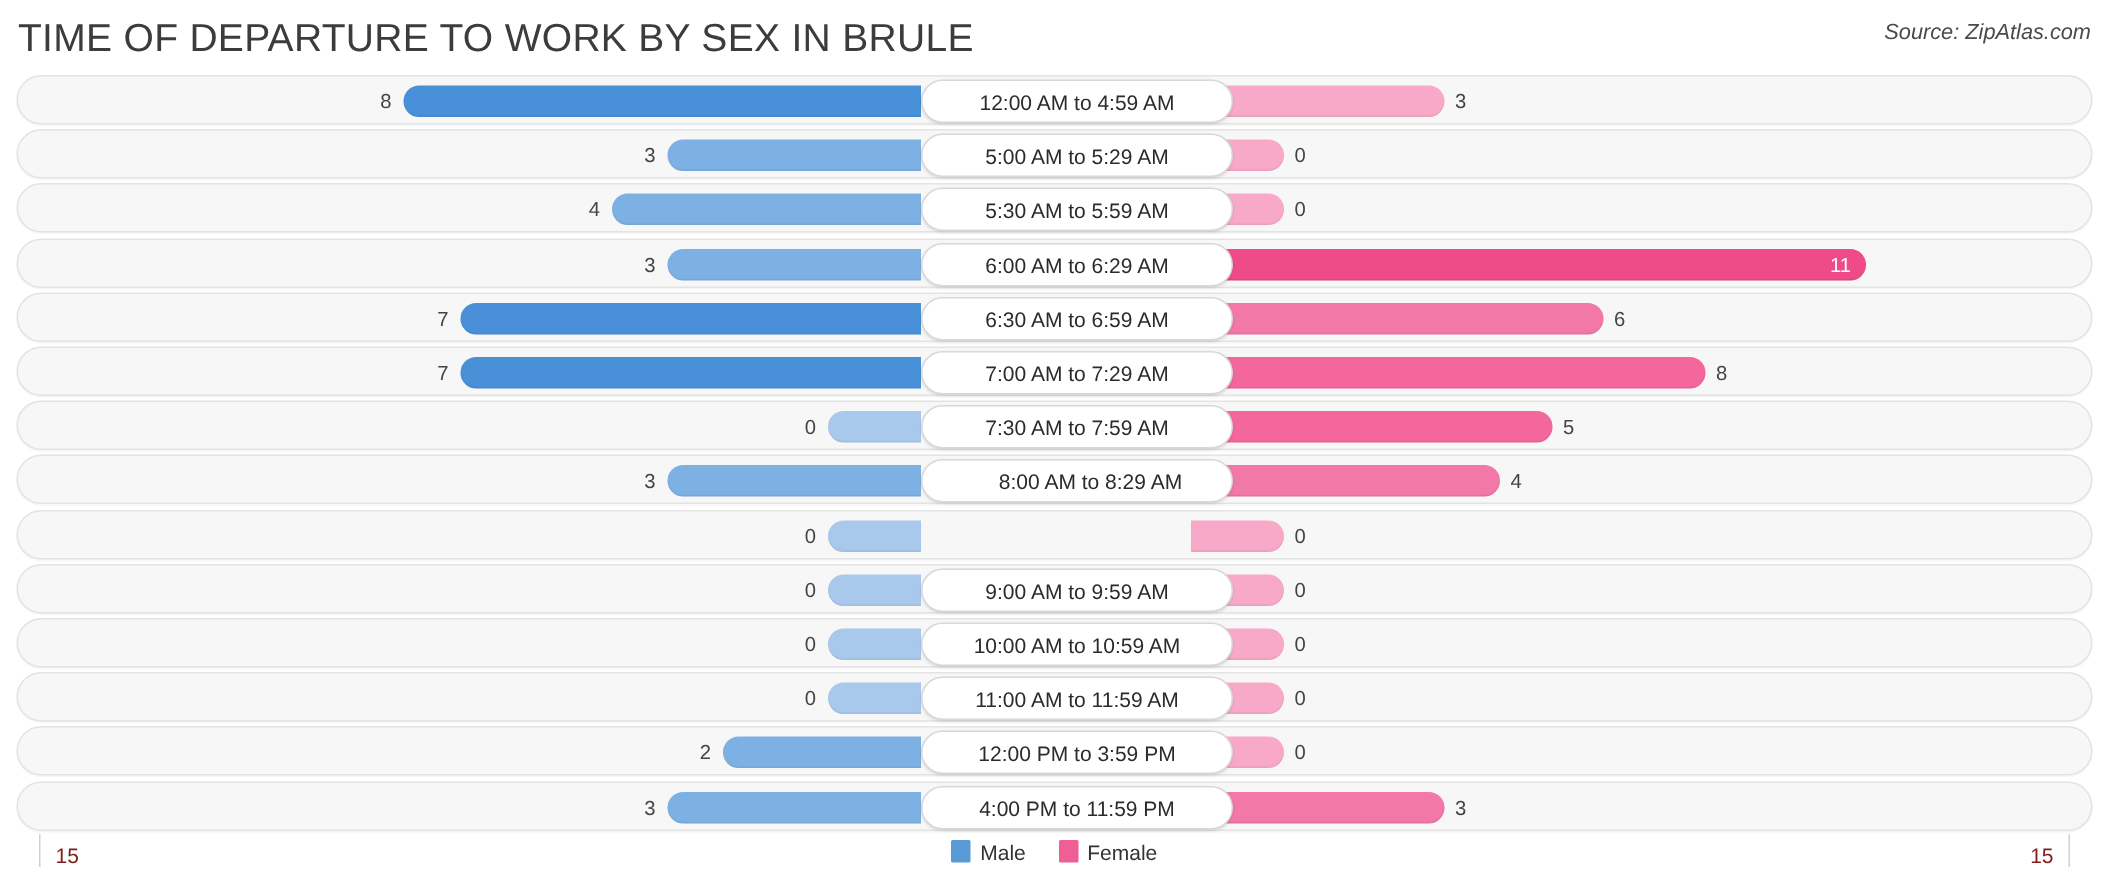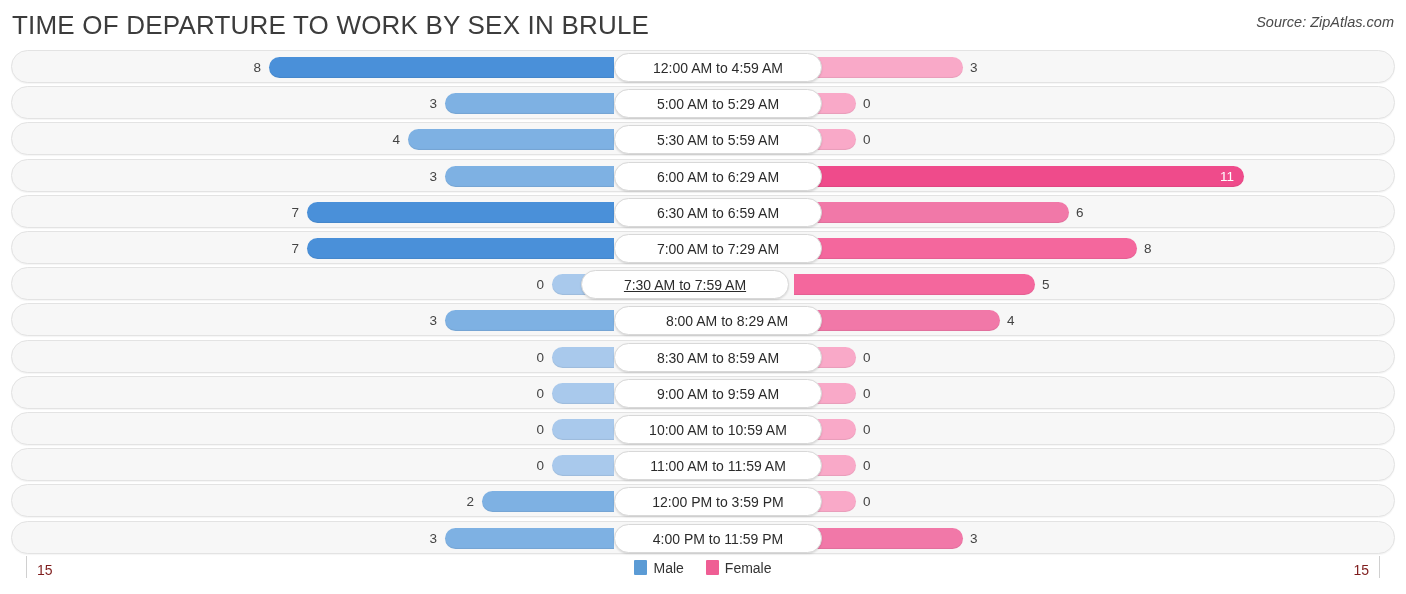--- a/index.html
+++ b/index.html
@@ -132,35 +132,34 @@
       <div class="val left" style="right: 1095px;">7</div>
       <div class="bar female" style="left: 782px; width: 343px; background: rgb(244, 103, 157);"></div>
       <div class="val" style="left: 1132px;">8</div>
       <div class="cat-pill" style="left: 602px;">7:00 AM to 7:29 AM</div>
     </div>
     <div class="row" style="top: 217.2px;">
       <div class="bar male" style="left: 540px; width: 62px; background: rgb(169, 201, 236);"></div>
       <div class="val left" style="right: 850px;">0</div>
       <div class="bar female" style="left: 782px; width: 241px; background: rgb(244, 103, 157);"></div>
       <div class="val" style="left: 1030px;">5</div>
-      <div class="cat-pill" style="left: 569px; text-decoration: underline;">7:30 AM to 7:59 AM</div>
+      <div class="cat-pill" style="left: 602px;">7:30 AM to 7:59 AM</div>
     </div>
     <div class="row" style="top: 253.4px;">
       <div class="bar male" style="left: 433px; width: 169px; background: rgb(126, 177, 227);"></div>
       <div class="val left" style="right: 957px;">3</div>
       <div class="bar female" style="left: 782px; width: 206px; background: rgb(241, 120, 168);"></div>
       <div class="val" style="left: 995px;">4</div>
       <div class="cat-pill" style="left: 602px; padding-left: 18px;">8:00 AM to 8:29 AM</div>
     </div>
     <div class="row" style="top: 289.6px;">
       <div class="bar male" style="left: 540px; width: 62px; background: rgb(169, 201, 236);"></div>
       <div class="val left" style="right: 850px;">0</div>
       <div class="bar female" style="left: 782px; width: 62px; background: rgb(249, 169, 200);"></div>
       <div class="val" style="left: 851px;">0</div>
-      <div class="cat-pill" style="left: 602px;">8:30 AM to 8:59 AM</div>
     </div>
     <div class="row" style="top: 325.8px;">
       <div class="bar male" style="left: 540px; width: 62px; background: rgb(169, 201, 236);"></div>
       <div class="val left" style="right: 850px;">0</div>
       <div class="bar female" style="left: 782px; width: 62px; background: rgb(249, 169, 200);"></div>
       <div class="val" style="left: 851px;">0</div>
       <div class="cat-pill" style="left: 602px;">9:00 AM to 9:59 AM</div>
     </div>
     <div class="row" style="top: 362px;">
       <div class="bar male" style="left: 540px; width: 62px; background: rgb(169, 201, 236);"></div>

